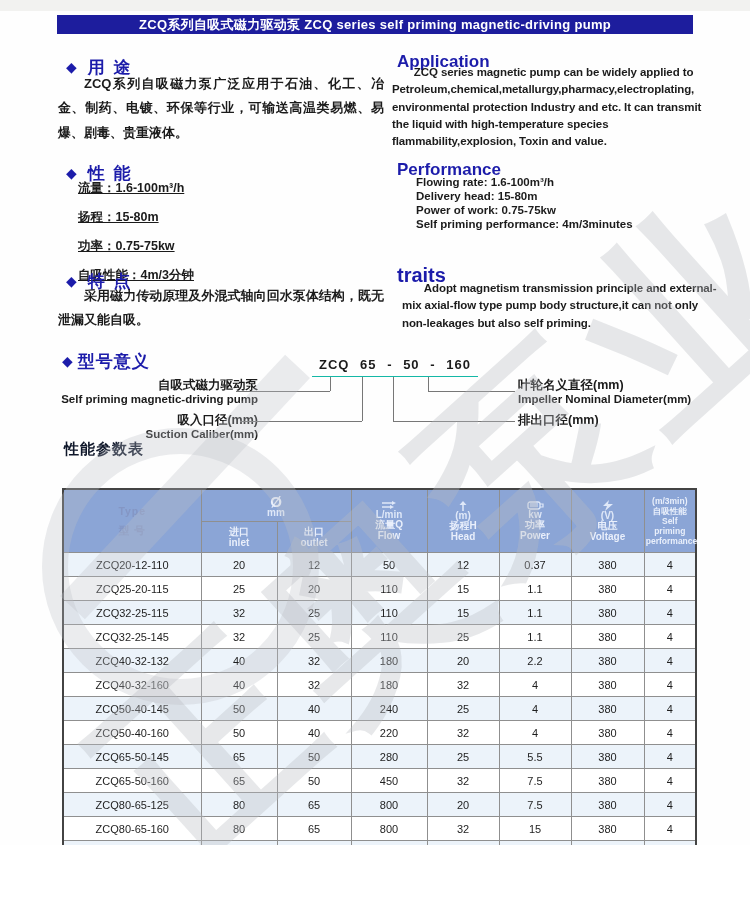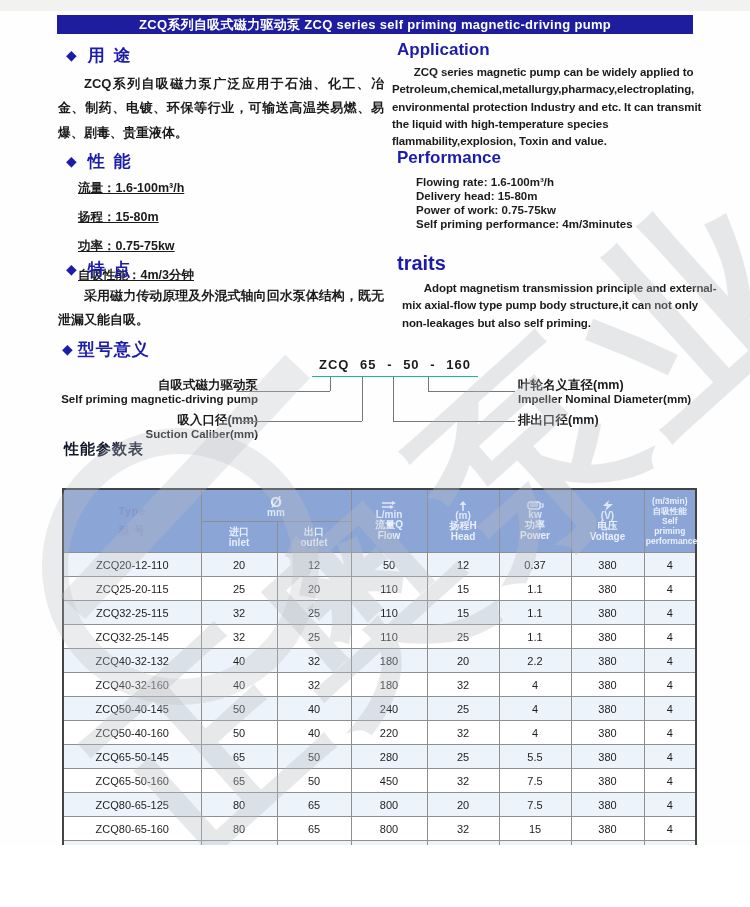--- a/index.html
+++ b/index.html
@@ -11,21 +11,21 @@
            font-size:205px;font-weight:700;white-space:nowrap;color:rgba(186,189,194,0.34);
            letter-spacing:12px;z-index:6;pointer-events:none;}
   .wm-ring{position:absolute;left:42px;top:428px;width:225px;height:225px;border:26px solid rgba(190,193,198,0.30);
            border-radius:50%;z-index:6;pointer-events:none;}
   .wm-slash{position:absolute;left:20px;top:470px;width:330px;height:34px;background:rgba(190,193,198,0.30);
            transform:rotate(-47deg);z-index:6;pointer-events:none;}
   
   .titlebar{position:absolute;left:57px;top:15px;width:636px;height:19px;background:#1d1d9d;
             color:#ffffff;font-size:13px;font-weight:700;text-align:center;line-height:19px;letter-spacing:.3px;}
   
-  .sec-h{position:absolute;color:#1c1caa;font-weight:700;font-size:17px;white-space:nowrap;}
+  .sec-h{position:absolute;color:#1c1caa;font-weight:700;font-size:17px;white-space:nowrap;margin-top:12px;}
   .sec-h .dm{font-size:14px;margin-right:9px;vertical-align:1px;}
   .sec-h.cn{letter-spacing:2px;}
   .sec-h.en{letter-spacing:0;}
   
   .body-zh{position:absolute;font-size:13px;font-weight:700;line-height:1.88;text-align:justify;text-indent:2em;}
   .body-en{position:absolute;font-size:11.5px;font-weight:700;line-height:1.5;text-indent:1.9em;letter-spacing:-.1px;}
   .list-zh{position:absolute;font-size:12.5px;font-weight:700;}
   .list-zh div{margin-bottom:12px;text-decoration:underline;}
   .list-en{position:absolute;font-size:11.5px;font-weight:700;}
   .list-en div{margin-bottom:2px;}

